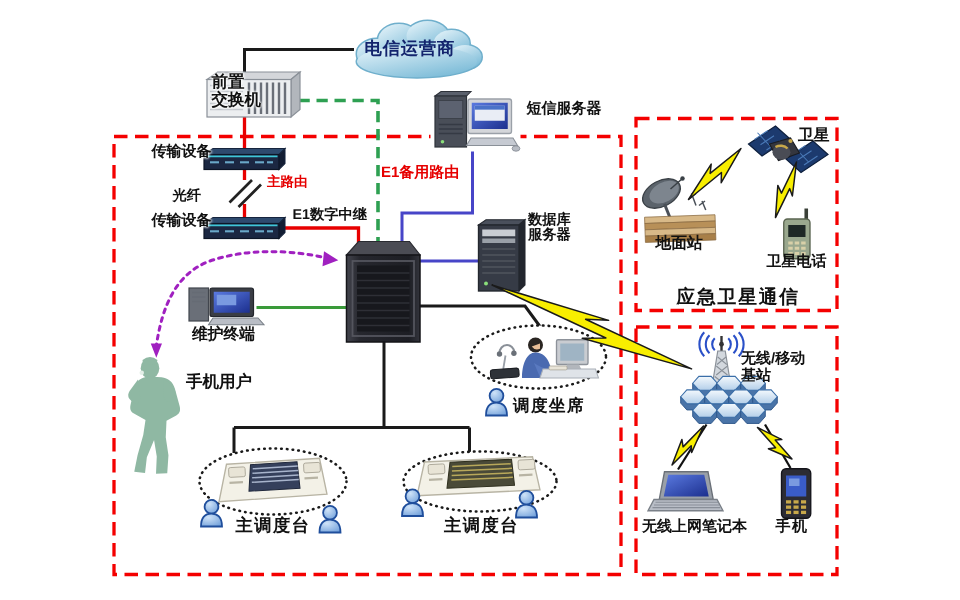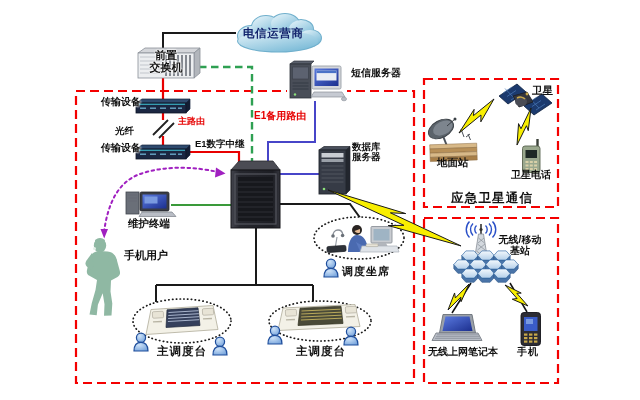--- a/index.html
+++ b/index.html
@@ -2,21 +2,21 @@
 <html><head>
 <meta charset="utf-8">
 <style>
   html,body{margin:0;padding:0;background:#fff;}
   #canvas{position:relative;width:632px;height:400px;background:#fff;overflow:hidden;
           font-family:"Liberation Sans",sans-serif;}
   #art{position:absolute;left:0;top:0;}
   .lbl{position:absolute;font-weight:bold;color:#111;white-space:nowrap;line-height:1.08;}
   .red{color:#e60000;}
   .navy{color:#13246d;}
-  .ctr{text-align:center;}
+  .ctr{text-align:left;}
   .glow{text-shadow:0 0 2px #fff,0 0 2px #fff,0 0 2px #fff;}
 </style>
 </head>
 <body>
 
 <div id="canvas">
 <svg id="art" width="640" height="400" viewBox="0 0 640 400">
   <defs>
     <linearGradient id="cloudg" x1="0" y1="0" x2="0.7" y2="1">
       <stop offset="0" stop-color="#eaf6fb"></stop>

